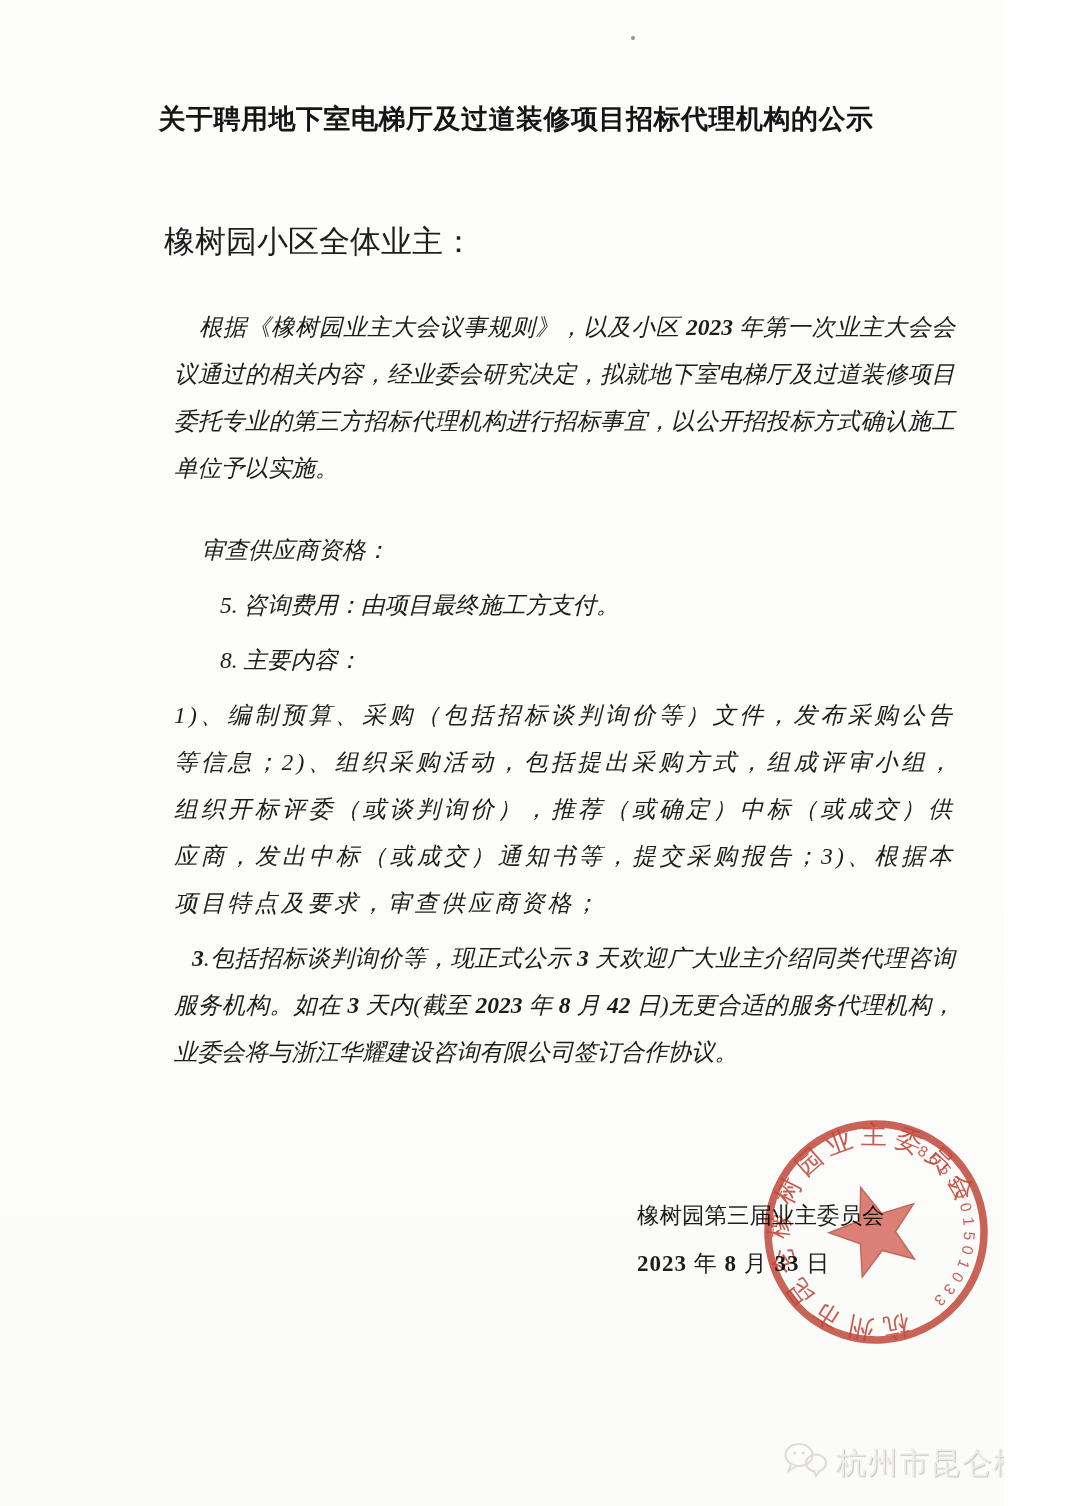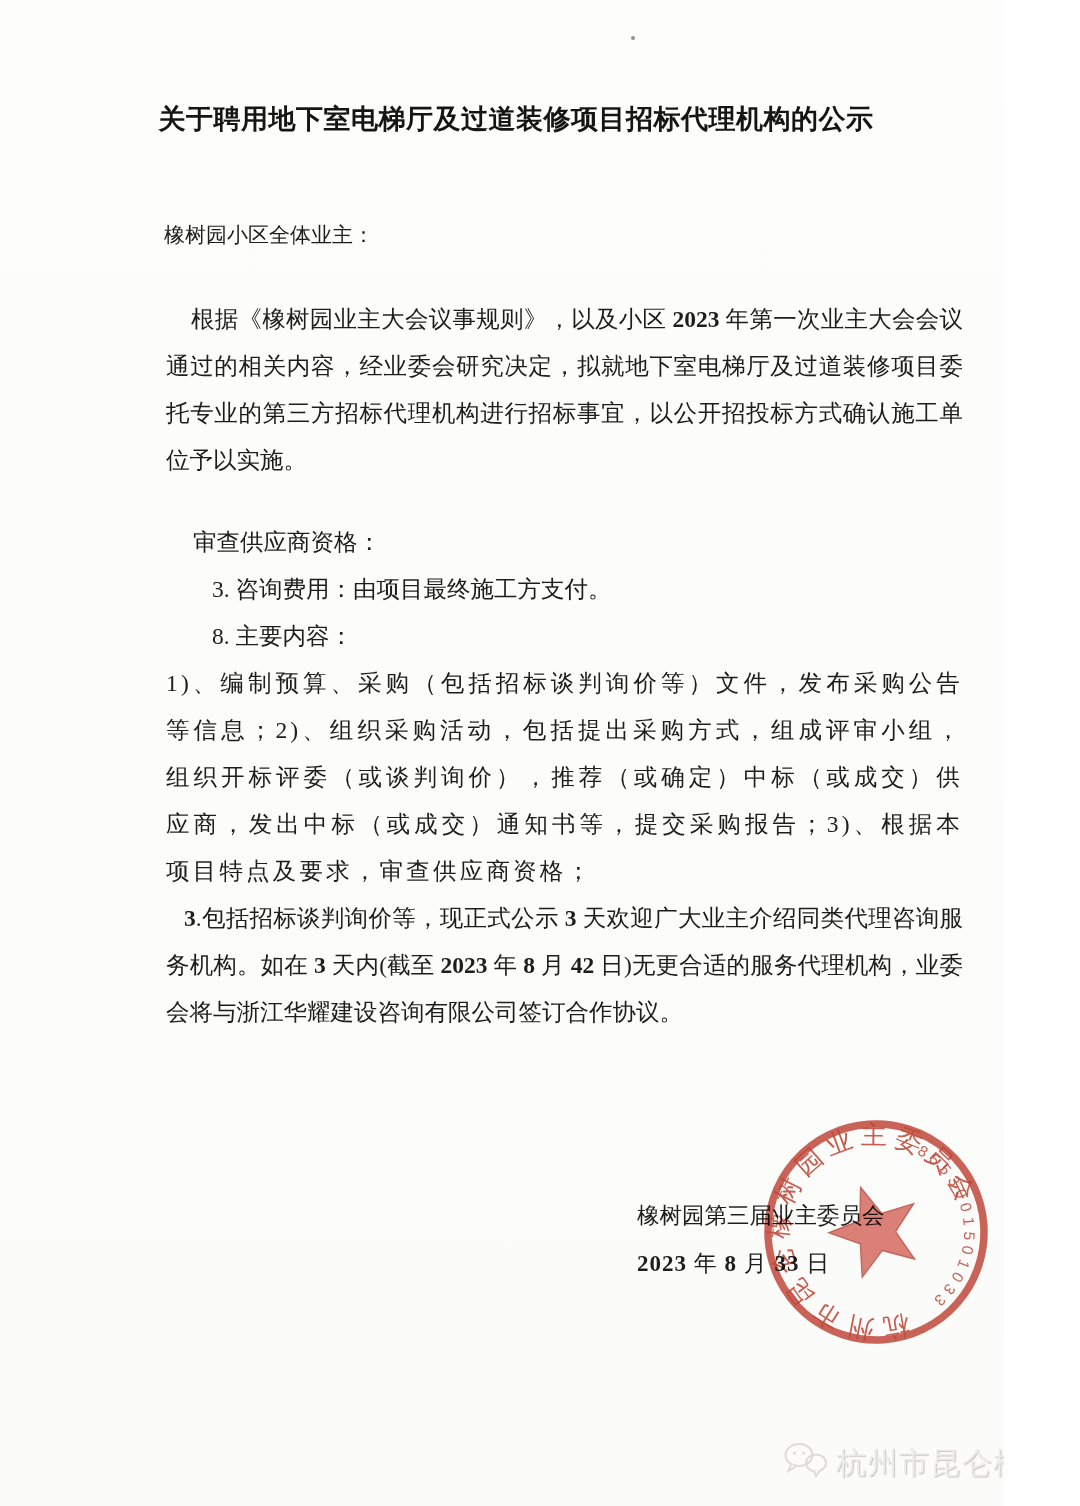--- a/index.html
+++ b/index.html
@@ -12,26 +12,26 @@
     color:#1d1d1d;
   }
   .speck { position:absolute; top:36px; left:631px; width:4px; height:4px;
     background:#6f6f6f; border-radius:50%; opacity:.75; }
   .doc-title {
     position:absolute; top:101px; left:0; right:0;
     text-align:center; transform:translateX(14px);
     font-family:"Liberation Sans","DejaVu Sans",sans-serif;
     font-weight:700; font-size:27px; letter-spacing:0.5px; color:#151515;
   }
-  .salutation { position:absolute; top:221px; left:164px; font-size:21px; }
+  .salutation { position:absolute; top:221px; left:164px; font-size:31px; }
   .body-flow {
     position:absolute; top:296px; left:166px; width:797px;
     font-size:23.5px; line-height:47px; text-align:justify;
   }
-  .body-flow p { margin:0; }
+  .body-flow p { margin:8px;font-style:italic; }
   .para-1, .para-2 { text-indent:25px; }
   .section-heading { padding-left:27px; margin-top:35px !important; }
   .list-line { padding-left:46px; }
   .detail-para { letter-spacing:3.2px; }
   .para-3 { text-indent:18px; }
   .b { font-weight:bold; }
   .signature-block {
     position:absolute; top:1200px; left:637px; width:300px;
     text-align:left; font-size:22.5px; line-height:32px;
   }
@@ -60,21 +60,21 @@
 
   <div class="speck"></div>
 
   <div class="doc-title">关于聘用地下室电梯厅及过道装修项目招标代理机构的公示</div>
 
   <div class="salutation">橡树园小区全体业主：</div>
 
   <div class="body-flow">
     <p class="para-1"><span>根据《橡树园业主大会议事规则》，以及小区 </span><span class="b">2023</span><span> 年第一次业主大会会议通过的相关内容，经业委会研究决定，拟就地下室电梯厅及过道装修项目委托专业的第三方招标代理机构进行招标事宜，以公开招投标方式确认施工单位予以实施。</span></p>
     <p class="section-heading">审查供应商资格：</p>
-    <p class="list-line">3. 咨询费用：由项目最终施工方支付。</p>
+    <p class="list-line">5. 咨询费用：由项目最终施工方支付。</p>
     <p class="list-line">8. 主要内容：</p>
     <p class="detail-para">1)、编制预算、采购（包括招标谈判询价等）文件，发布采购公告等信息；2)、组织采购活动，包括提出采购方式，组成评审小组，组织开标评委（或谈判询价），推荐（或确定）中标（或成交）供应商，发出中标（或成交）通知书等，提交采购报告；3)、根据本项目特点及要求，审查供应商资格；</p>
     <p class="para-3"><span class="b">3</span><span>.包括招标谈判询价等，现正式公示 </span><span class="b">3</span><span> 天欢迎广大业主介绍同类代理咨询服务机构。如在 </span><span class="b">3</span><span> 天内(截至 </span><span class="b">2023</span><span> 年 </span><span class="b">8</span><span> 月 </span><span class="b">42</span><span> 日)无更合适的服务代理机构，业委会将与浙江华耀建设咨询有限公司签订合作协议。</span></p>
   </div>
 
   <div class="signature-block">
     <div>橡树园第三届业主委员会</div>
     <div class="signature-date"><span class="b">2023</span><span> 年 </span><span class="b">8</span><span> 月 </span><span class="b">33</span><span> 日</span></div>
   </div>
 

